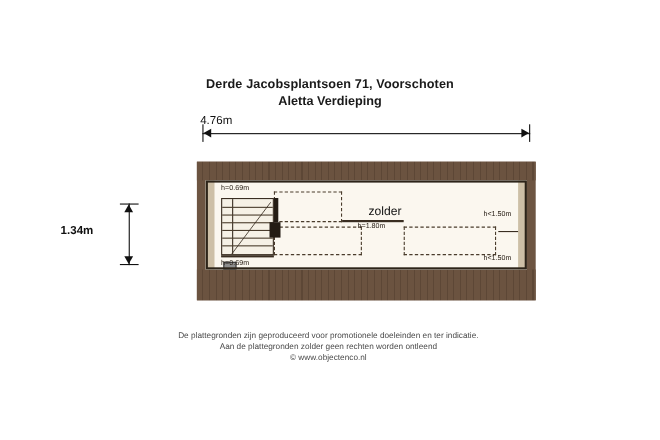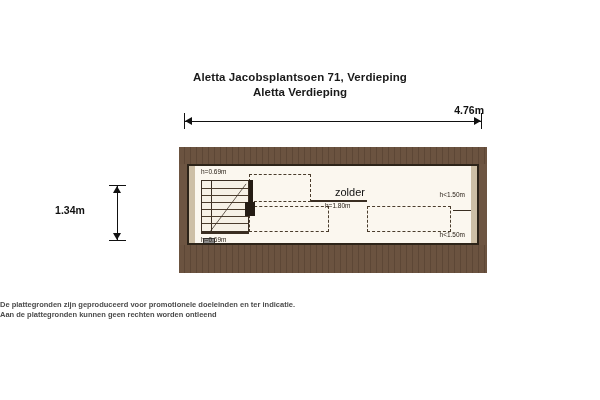--- a/index.html
+++ b/index.html
@@ -45,24 +45,24 @@
   .dim-top {
     position: absolute;
     left: 182px;
     top: 104px;
     width: 302px;
     height: 22px;
   }
   .dim-top .label {
     position: absolute;
     width: 100%;
-    text-align: right;
+    text-align: left;
     top: 0;
     font-size: 10.5px;
-    font-weight: bold;
+    font-weight: normal;
     color: #111;
   }
   .dim-top .line {
     position: absolute;
     left: 2px;
     right: 2px;
     top: 17px;
     height: 1px;
     background: #111;
   }
@@ -269,36 +269,35 @@
     position: absolute;
     background: #3a2e22;
   }
 
   
   .footer {
     position: absolute;
     top: 300px;
     left: 0;
     width: 597px;
-    text-align: left;
+    text-align: center;
     color: #4a4a4a;
-    font-weight: bold;
   }
   .footer div {
     font-size: 7.5px;
     line-height: 10px;
   }
 </style>
 </head>
 <body>
 
 <div class="page">
 
   <div class="title-block">
-    <div class="title-line1">Aletta Jacobsplantsoen 71, Verdieping</div>
+    <div class="title-line1">Derde Jacobsplantsoen 71, Voorschoten</div>
     <div class="title-line2">Aletta Verdieping</div>
   </div>
 
   <div class="dim-top">
     <div class="label">4.76m</div>
     <div class="tick left"></div>
     <div class="tick right"></div>
     <div class="line"></div>
     <div class="arrow left"></div>
     <div class="arrow right"></div>
@@ -353,16 +352,17 @@
       <div class="h-label" style="left:138px; top:38px;">h=1.80m</div>
       <div class="h-label" style="right:14px; top:27px;">h&lt;1.50m</div>
       <div class="h-label" style="right:14px; top:67px;">h&lt;1.50m</div>
 
       <div class="wall-outline"></div>
     </div>
   </div>
 
   <div class="footer">
     <div>De plattegronden zijn geproduceerd voor promotionele doeleinden en ter indicatie.</div>
-    <div>Aan de plattegronden kunnen geen rechten worden ontleend</div>
+    <div>Aan de plattegronden zolder geen rechten worden ontleend</div>
+    <div>© www.objectenco.nl</div>
   </div>
 
 </div>
 
 </body></html>

